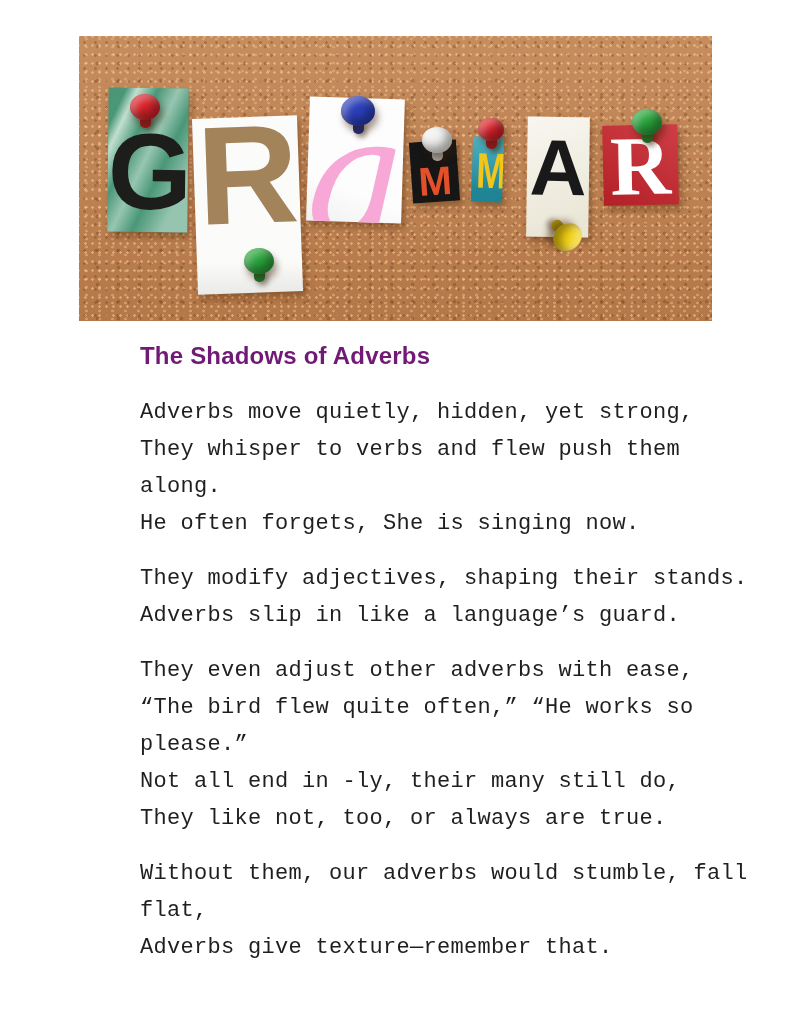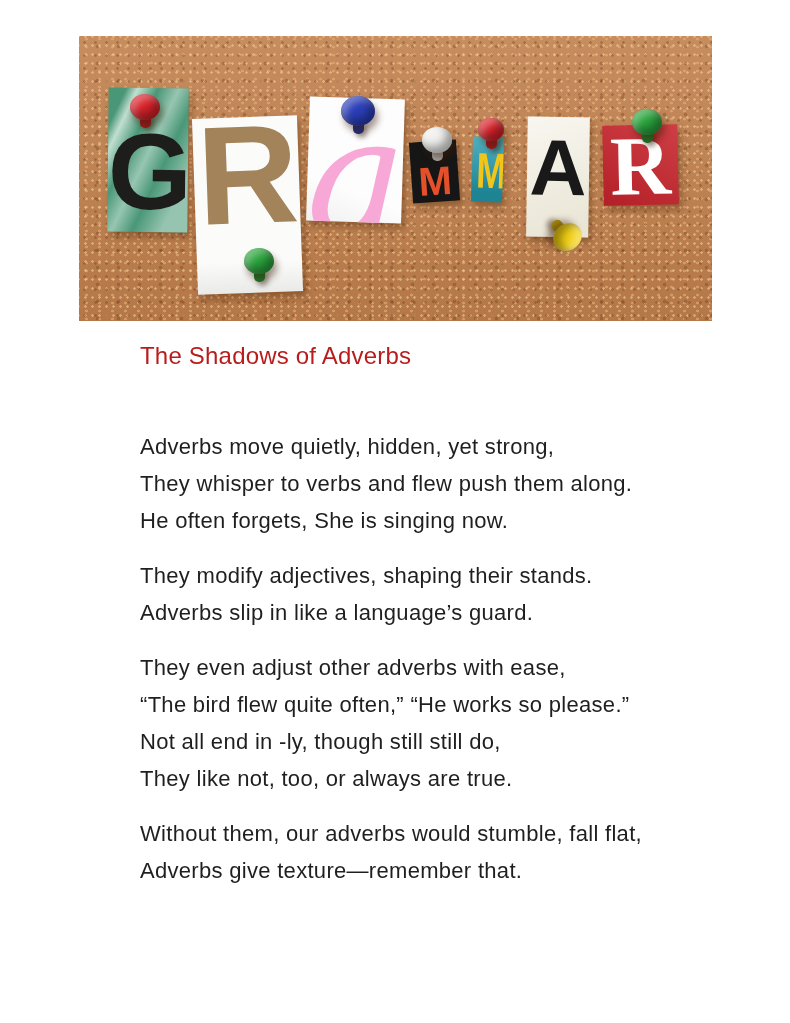--- a/index.html
+++ b/index.html
@@ -72,22 +72,22 @@
   .p3 .head{width:34px;height:30px;}
   .p3{width:34px;}
   .p4{left:343px;top:91px;}
   .p5{left:399px;top:82px;width:26px;}
   .p5 .head{width:26px;height:23px;}
   .p6{left:471px;top:181px;transform:rotate(140deg);}
   .p7{left:553px;top:73px;}
 
   
   .poem{position:absolute;left:140px;top:342px;width:610px;color:#1f1f1f;}
-  .poem h1{margin:0;font-size:24px;line-height:28px;font-weight:normal;color:#b91c1c;letter-spacing:.2px;}
-  .stanzas{margin-top:58px;}
+  .poem h1{margin:0;font-size:24px;line-height:28px;font-weight:bold;color:#701a75;letter-spacing:.2px;}
+  .stanzas{margin-top:24px;font-family:Liberation Mono, monospace;}
   .stanza{margin:0 0 18px 0;}
   .stanza:last-child{margin-bottom:0;}
   .line{font-size:22px;line-height:37px;letter-spacing:.3px;}
 </style>
 </head>
 <body>
 
 <figure class="board">
   <div class="card c1" style="background-color: rgb(74, 151, 120);">
     <span class="letter" style="color: rgb(29, 29, 27);">G</span>
@@ -149,21 +149,21 @@
         <div class="line">They whisper to verbs and flew push them along.</div>
         <div class="line">He often forgets, She is singing now.</div>
       </div>
       <div class="stanza">
         <div class="line">They modify adjectives, shaping their stands.</div>
         <div class="line">Adverbs slip in like a language’s guard.</div>
       </div>
       <div class="stanza">
         <div class="line">They even adjust other adverbs with ease,</div>
         <div class="line">“The bird flew quite often,” “He works so please.”</div>
-        <div class="line">Not all end in -ly, though still still do,</div>
+        <div class="line">Not all end in -ly, their many still do,</div>
         <div class="line">They like not, too, or always are true.</div>
       </div>
       <div class="stanza">
         <div class="line">Without them, our adverbs would stumble, fall flat,</div>
         <div class="line">Adverbs give texture—remember that.</div>
       </div>
     </div>
 </section>
 
 </body></html>

